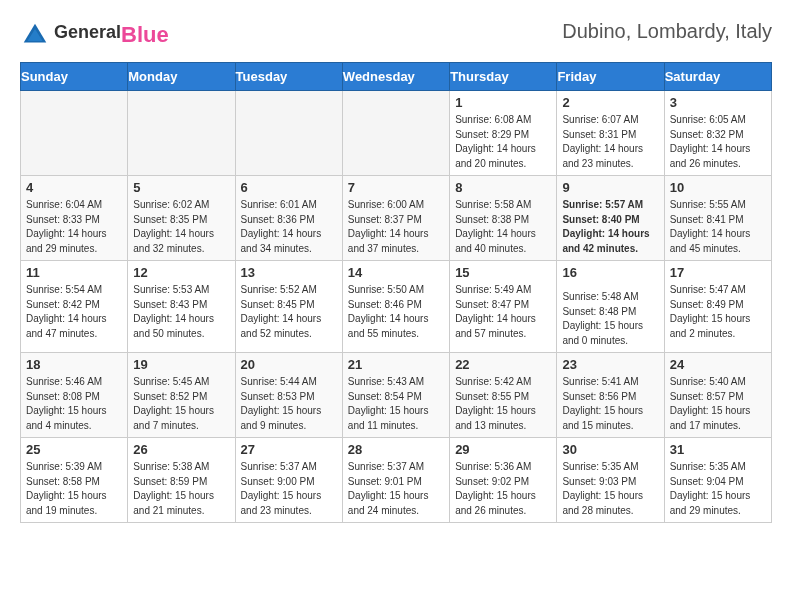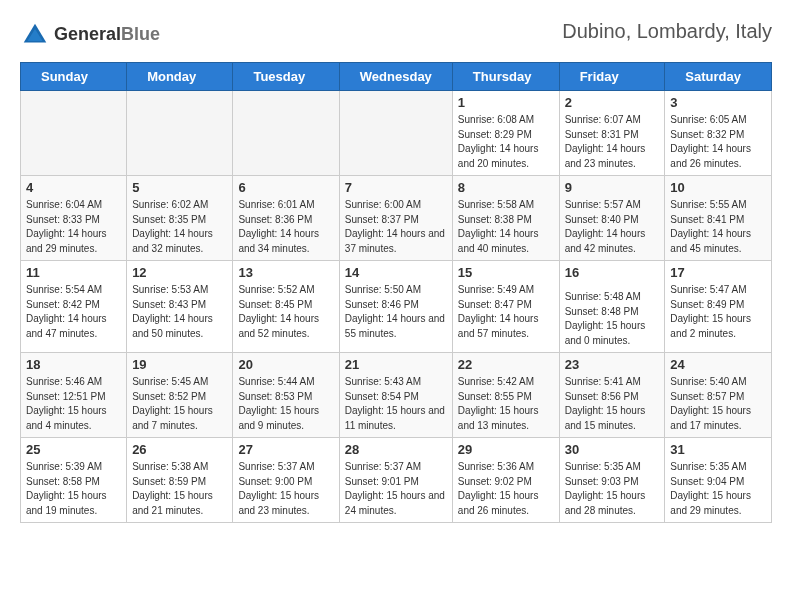--- a/index.html
+++ b/index.html
@@ -27,23 +27,23 @@
     .logo-text {
       display: flex;
       line-height: 1.1;
     }
     .logo-general {
       font-size: 18px;
       font-weight: bold;
       color: #333;
     }
     .logo-blue {
-      font-size: 18px;
-      font-weight: bold;
-      color: #737373;
+      font-size: 22px;
+      font-weight: bold;
+      color: #ec4899;
     }
     .logo-icon {
       width: 30px;
       height: 30px;
     }
     .title-block {
       text-align: right;
     }
     .month-year {
       font-size: 36px;
@@ -58,21 +58,21 @@
     .calendar {
       width: 100%;
       border-collapse: collapse;
       border: 1px solid #ccc;
     }
     .calendar th {
       background: #2b7cd3;
       color: #fff;
       font-size: 13px;
       font-weight: bold;
-      padding: 6px 20px;
+      padding: 6px 0;
       text-align: left;
       border: 1px solid #2060a0;
     }
     .calendar td {
       vertical-align: top;
       padding: 4px 5px;
       border: 1px solid #ccc;
       width: calc(100% / 7);
       min-height: 70px;
       background: #fff;
@@ -198,21 +198,21 @@
 Daylight: 14 hours and 37 minutes.</div>
           </td>
           <td>
             <span class="day-number">8</span>
             <div class="day-info" style="white-space: pre-line;">Sunrise: 5:58 AM
 Sunset: 8:38 PM
 Daylight: 14 hours and 40 minutes.</div>
           </td>
           <td>
             <span class="day-number">9</span>
-            <div class="day-info" style="white-space: pre-line;">Sunrise: 5:57 AM
+            <div class="day-info" style="white-space: pre-line; font-weight: bold;">Sunrise: 5:57 AM
 Sunset: 8:40 PM
 Daylight: 14 hours and 42 minutes.</div>
           </td>
           <td>
             <span class="day-number">10</span>
             <div class="day-info" style="white-space: pre-line;">Sunrise: 5:55 AM
 Sunset: 8:41 PM
 Daylight: 14 hours and 45 minutes.</div>
           </td>
         </tr>
@@ -257,21 +257,21 @@
             <span class="day-number">17</span>
             <div class="day-info" style="white-space: pre-line;">Sunrise: 5:47 AM
 Sunset: 8:49 PM
 Daylight: 15 hours and 2 minutes.</div>
           </td>
         </tr>
         <tr>
           <td>
             <span class="day-number">18</span>
             <div class="day-info" style="white-space: pre-line;">Sunrise: 5:46 AM
-Sunset: 12:51 PM
+Sunset: 8:08 PM
 Daylight: 15 hours and 4 minutes.</div>
           </td>
           <td>
             <span class="day-number">19</span>
             <div class="day-info" style="white-space: pre-line;">Sunrise: 5:45 AM
 Sunset: 8:52 PM
 Daylight: 15 hours and 7 minutes.</div>
           </td>
           <td>
             <span class="day-number">20</span>

